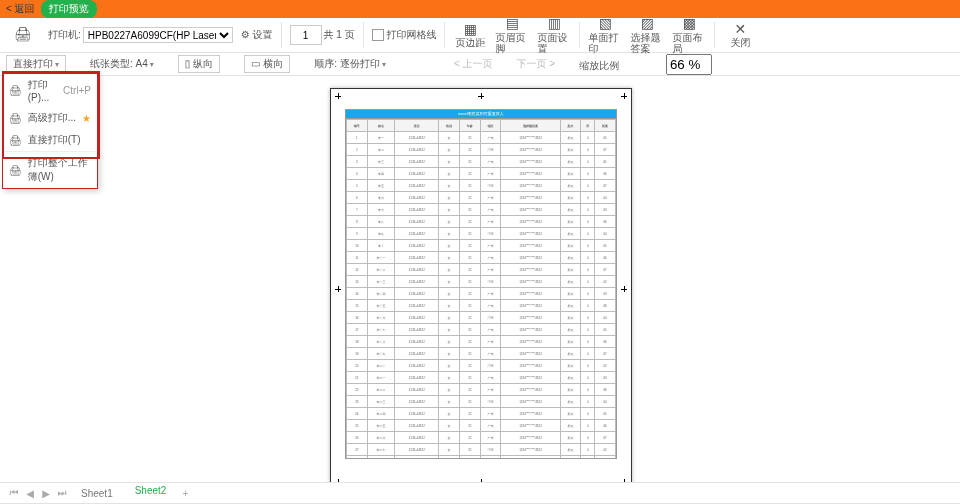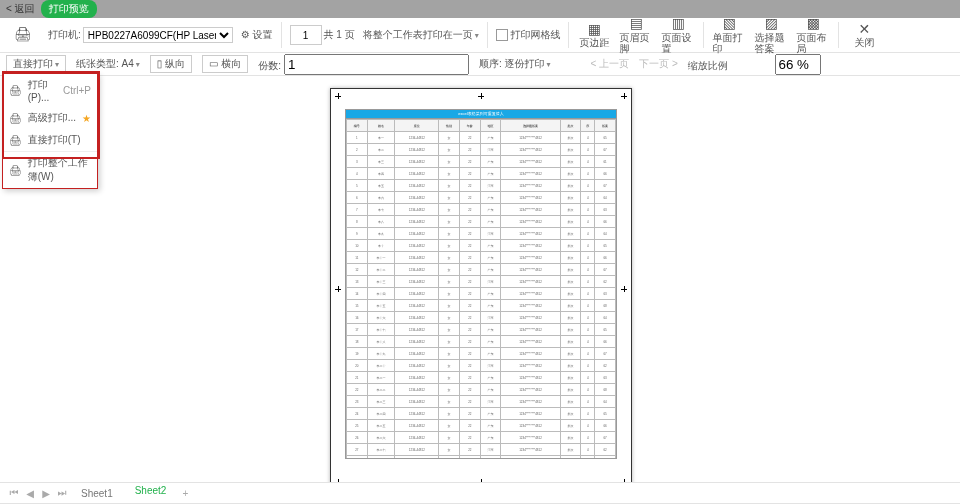--- a/index.html
+++ b/index.html
@@ -1,26 +1,26 @@
 <!DOCTYPE html>
 <html><head>
 <meta charset="utf-8">
 <style>
   html,body{margin:0;padding:0;width:960px;height:504px;font-family:"Microsoft YaHei",Arial,sans-serif;font-size:11px;color:#333;background:#fff;overflow:hidden}
-  .tabbar{height:18px;background:#a3a3a3;display:flex;align-items:center;padding:0 6px;gap:6px;font-size:10px}
+  .tabbar{height:18px;background:#f97316;display:flex;align-items:center;padding:0 6px;gap:6px;font-size:10px}
   .tabbar .tab{padding:2px 8px;border-radius:8px}
   .tabbar .tab.active{background:#22b14c;color:#fff}
   .ribbon{border-bottom:1px solid #e3e3e3;height:34px;display:flex;align-items:center;padding:0 6px;gap:8px;font-size:10px;color:#555}
   .ribbon .sep{width:1px;height:26px;background:#e3e3e3}
   .ribbon .big{display:flex;flex-direction:column;align-items:center;justify-content:center;line-height:1.1;width:34px;cursor:pointer}
   .ribbon .big span:first-child{font-size:14px}
   .ribbon .field{display:flex;align-items:center;gap:2px}
   .ribbon select,.ribbon input{font-size:10px;height:16px;border:1px solid #ccc;background:#fff}
   .ribbon input{width:26px;text-align:center}
-  .bar2{height:22px;border-bottom:1px solid #e3e3e3;display:flex;align-items:center;padding:0 6px;gap:10px;font-size:10px;color:#555;position:relative}
+  .bar2{height:22px;border-bottom:1px solid #e3e3e3;display:flex;align-items:center;padding:0 6px;gap:24px;font-size:10px;color:#555;position:relative}
   .bar2 .btn{border:1px solid #ccc;padding:1px 6px;cursor:pointer;background:#fff}
   .bar2 .disabled{color:#bbb}
   .dd-anchor{position:absolute;left:2px;top:20px;z-index:10;background:#fff;border:1px solid #c42020;box-shadow:2px 2px 6px rgba(0,0,0,.2);width:94px;font-size:10px}
   .dd-anchor .item{display:flex;align-items:center;gap:6px;padding:4px 6px;cursor:pointer}
   .dd-anchor .shortcut{margin-left:auto;color:#999}
   .redbox{position:absolute;left:2px;top:18px;width:94px;height:84px;border:2px solid #c42020;pointer-events:none;z-index:11}
   .canvas{position:relative;background:#fff;height:406px;overflow:hidden}
   .page{position:absolute;left:330px;top:12px;width:300px;height:400px;background:#fff;border:1px solid #333;box-shadow:0 0 4px rgba(0,0,0,.3)}
   .page .mark{position:absolute;width:6px;height:6px}
   .page .mark::before,.page .mark::after{content:"";position:absolute;background:#000}
@@ -58,21 +58,20 @@
   <div class="field">
     <span>打印机:</span>
     <select style="width:150px"><option>HPB0227A6099CF(HP Laser MFP 1)</option></select>
   </div>
   <span>⚙ <span>设置</span></span>
   <div class="sep"></div>
   <div class="field">
     <input value="1" style="">
     <span>共 1 页</span>
   </div>
-  <span class="dropdown-caret">将整个工作表打印在一页</span>
   <div class="sep"></div>
   <span><span class="checkbox"></span> <span>打印网格线</span></span>
   <div class="sep"></div>
   <div class="big">
       <span>▦</span>
       <span>页边距</span>
     </div>
   <div class="big">
       <span>▤</span>
       <span>页眉页脚</span>
@@ -102,24 +101,20 @@
 </div>
 
 <div class="bar2">
   <span class="btn dropdown-caret">直接打印</span>
   <div class="field">
     <span>纸张类型:</span>
     <span class="dropdown-caret">A4</span>
   </div>
   <span class="btn">▯ <span>纵向</span></span>
   <span class="btn">▭ <span>横向</span></span>
-  <div class="field">
-    <span>份数:</span>
-    <input value="1" style="">
-  </div>
   <div class="field">
     <span>顺序:</span>
     <span class="dropdown-caret">逐份打印</span>
   </div>
   <div style="width:20px"></div>
   <span class="disabled">&lt; 上一页</span>
   <span class="disabled">下一页 &gt;</span>
   <div class="field">
     <span>缩放比例</span>
     <input style="width: 38px; margin-left: 44px;" value="66 %">

